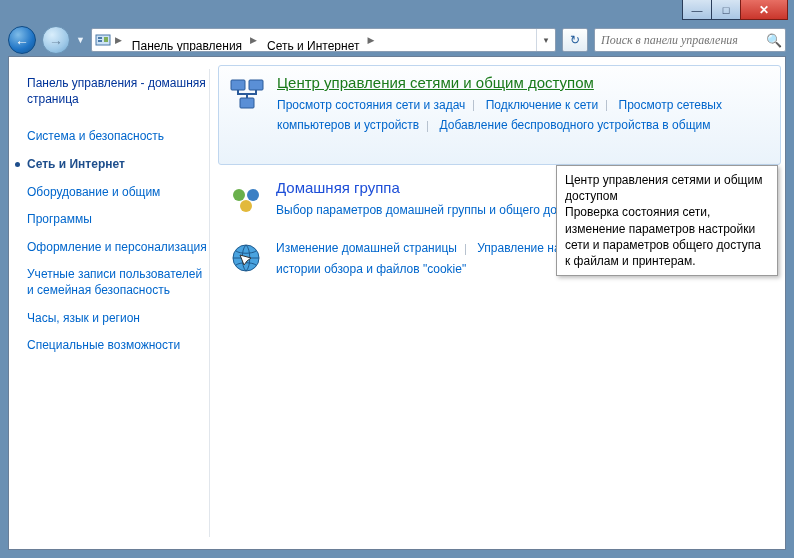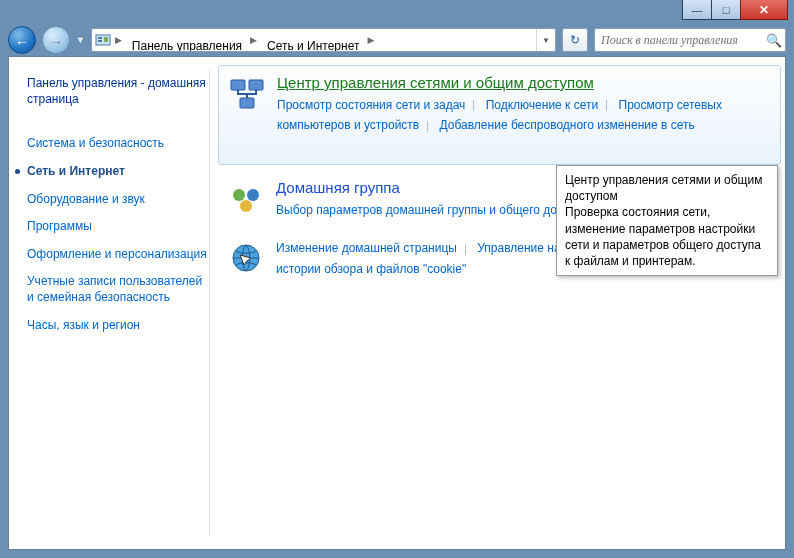--- a/index.html
+++ b/index.html
@@ -24,21 +24,21 @@
 .addr .ico{width:16px;height:16px;margin:0 2px 0 3px;display:flex;align-items:center;justify-content:center;font-size:12px}
 .addr .spacer{flex:1}
 .addr .drop{width:18px;height:100%;border-left:1px solid #cfd8e3;display:flex;align-items:center;justify-content:center;color:#555;font-size:9px;cursor:pointer}
 .refbtn{width:24px;height:22px;border:1px solid #8a9db3;border-radius:2px;background:linear-gradient(#fdfefe,#e4edf5);display:flex;align-items:center;justify-content:center;color:#205a9a;cursor:pointer}
 .search{width:190px;height:22px;border:1px solid #8a9db3;border-radius:2px;background:#fff;display:flex;align-items:center}
 .search input{flex:1;border:none;outline:none;font:italic 12px "Segoe UI";color:#777;padding:0 6px;background:transparent}
 .search .sico{width:22px;text-align:center;color:#2d6fb5;font-size:13px}
 
 .client{position:absolute;left:8px;right:8px;top:56px;bottom:8px;background:#fff;border:1px solid #6a7e97;display:flex;overflow:hidden}
 .sidebar{width:200px;padding:18px 2px 0 18px;box-sizing:border-box}
-.sidebar .home{color:#003399;margin-bottom:29px;line-height:1.35;cursor:pointer}
+.sidebar .home{color:#003399;margin-bottom:22px;line-height:1.35;cursor:pointer}
 .sidebar .cat{color:#0066cc;margin-bottom:12px;cursor:pointer;line-height:1.3}
 .sidebar .cat.current{color:#1e4e8c;font-weight:bold;position:relative}
 .sidebar .cat.current::before{content:"";position:absolute;left:-12px;top:5px;width:5px;height:5px;background:#1e4e8c;border-radius:50%}
 .divider{width:1px;background:#e1e6ec;margin:12px 0}
 .main{flex:1;padding:16px 12px 0 16px;position:relative}
 .section{display:flex;margin-bottom:18px}
 .secicon{width:40px;height:40px;flex:0 0 40px;margin-right:10px;display:flex;align-items:center;justify-content:center;border-radius:4px}
 .secicon svg{width:36px;height:36px}
 .secbody{flex:1}
 .sectitle{font-size:15px;color:#1d4ed8;margin-bottom:4px;cursor:pointer}
@@ -105,43 +105,44 @@
       <span class="sico">🔍</span>
     </div>
   </div>
 
   <div class="client">
     <div class="sidebar">
       <div class="home">Панель управления - домашняя страница</div>
       <div id="sidebar-items">
           <div class="cat">Система и безопасность</div>
           <div class="cat current">Сеть и Интернет</div>
-          <div class="cat">Оборудование и звук</div>
+          <div class="cat">Оборудование и общим</div>
           <div class="cat">Программы</div>
           <div class="cat">Оформление и персонализация</div>
           <div class="cat">Учетные записи пользователей и семейная безопасность</div>
           <div class="cat">Часы, язык и регион</div>
+          <div class="cat">Специальные возможности</div>
         </div>
     </div>
     <div class="divider"></div>
     <div class="main">
       <div id="sections">
           <div class="hl">
             <div class="section">
               <div class="secicon">
                 <svg viewBox="0 0 36 36">
                   <rect x="2" y="4" width="14" height="10" rx="1" fill="#5a8fd6" stroke="#2a5a9a"></rect>
                   <rect x="20" y="4" width="14" height="10" rx="1" fill="#5a8fd6" stroke="#2a5a9a"></rect>
                   <rect x="11" y="22" width="14" height="10" rx="1" fill="#5a8fd6" stroke="#2a5a9a"></rect>
                   <path d="M9 14v4h18v-4M18 18v4" stroke="#2a5a9a" stroke-width="2" fill="none"></path>
                 </svg>
               </div>
               <div class="secbody">
                 <div class="sectitle hot">Центр управления сетями и общим доступом</div>
-                <div class="sublinks"><a>Просмотр состояния сети и задач</a><span class="bar"></span> <a>Подключение к сети</a><span class="bar"></span> <a>Просмотр сетевых компьютеров и устройств</a><span class="bar"></span> <a>Добавление беспроводного изменение в сеть</a></div>
+                <div class="sublinks"><a>Просмотр состояния сети и задач</a><span class="bar"></span> <a>Подключение к сети</a><span class="bar"></span> <a>Просмотр сетевых компьютеров и устройств</a><span class="bar"></span> <a>Добавление беспроводного устройства в общим</a></div>
               </div>
             </div>
           </div>
           <div class="section">
             <div class="secicon">
               <svg viewBox="0 0 36 36">
                 <circle cx="11" cy="14" r="6" fill="#6ab04c"></circle>
                 <circle cx="25" cy="14" r="6" fill="#3a7fc4"></circle>
                 <circle cx="18" cy="25" r="6" fill="#e2b93b"></circle>
               </svg>

